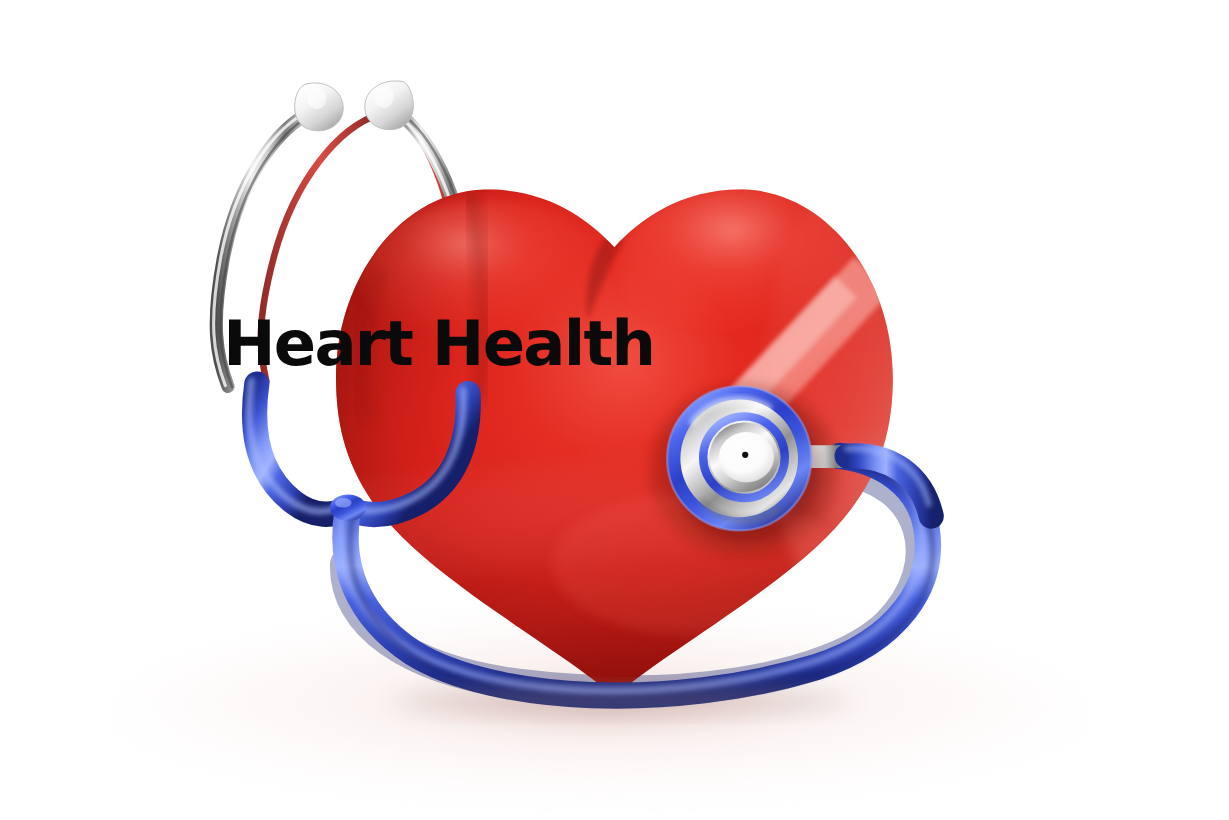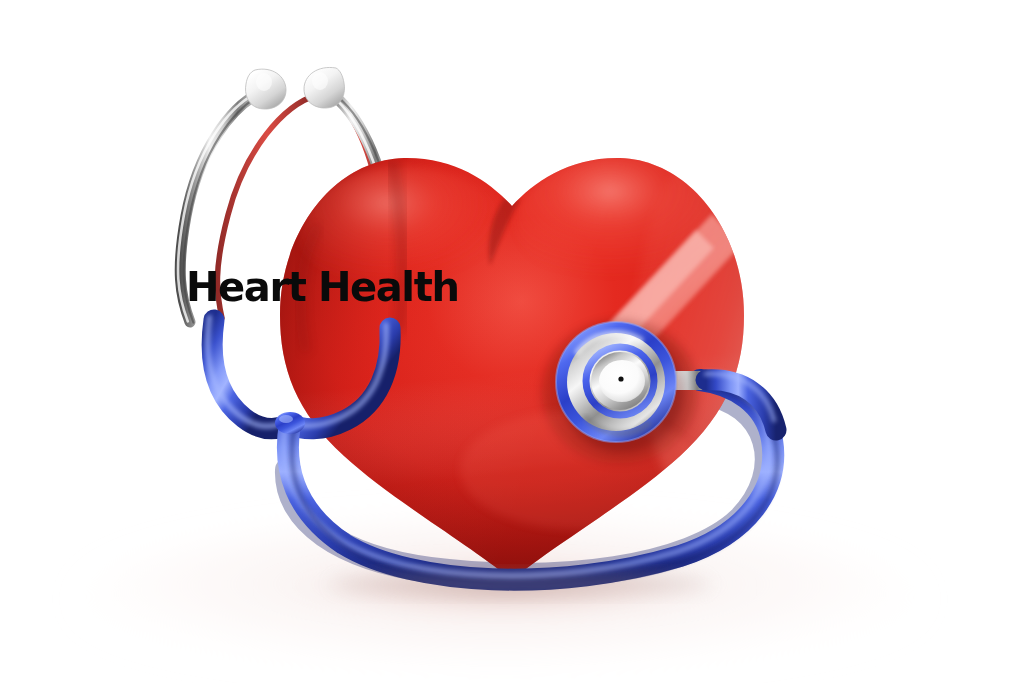--- a/index.html
+++ b/index.html
@@ -32,21 +32,21 @@
     height: 683px;
     pointer-events: none;
   }
   .hero-title {
     position: absolute;
     left: 186px;
     top: 257px;
     margin: 0;
     font-family: "DejaVu Sans", "Liberation Sans", sans-serif;
     font-weight: 700;
-    font-size: 40px;
+    font-size: 52px;
     line-height: 60px;
     letter-spacing: -1.4px;
     color: #0a0a0a;
     white-space: nowrap;
     -webkit-font-smoothing: antialiased;
   }
 </style>
 </head>
 <body>
 

